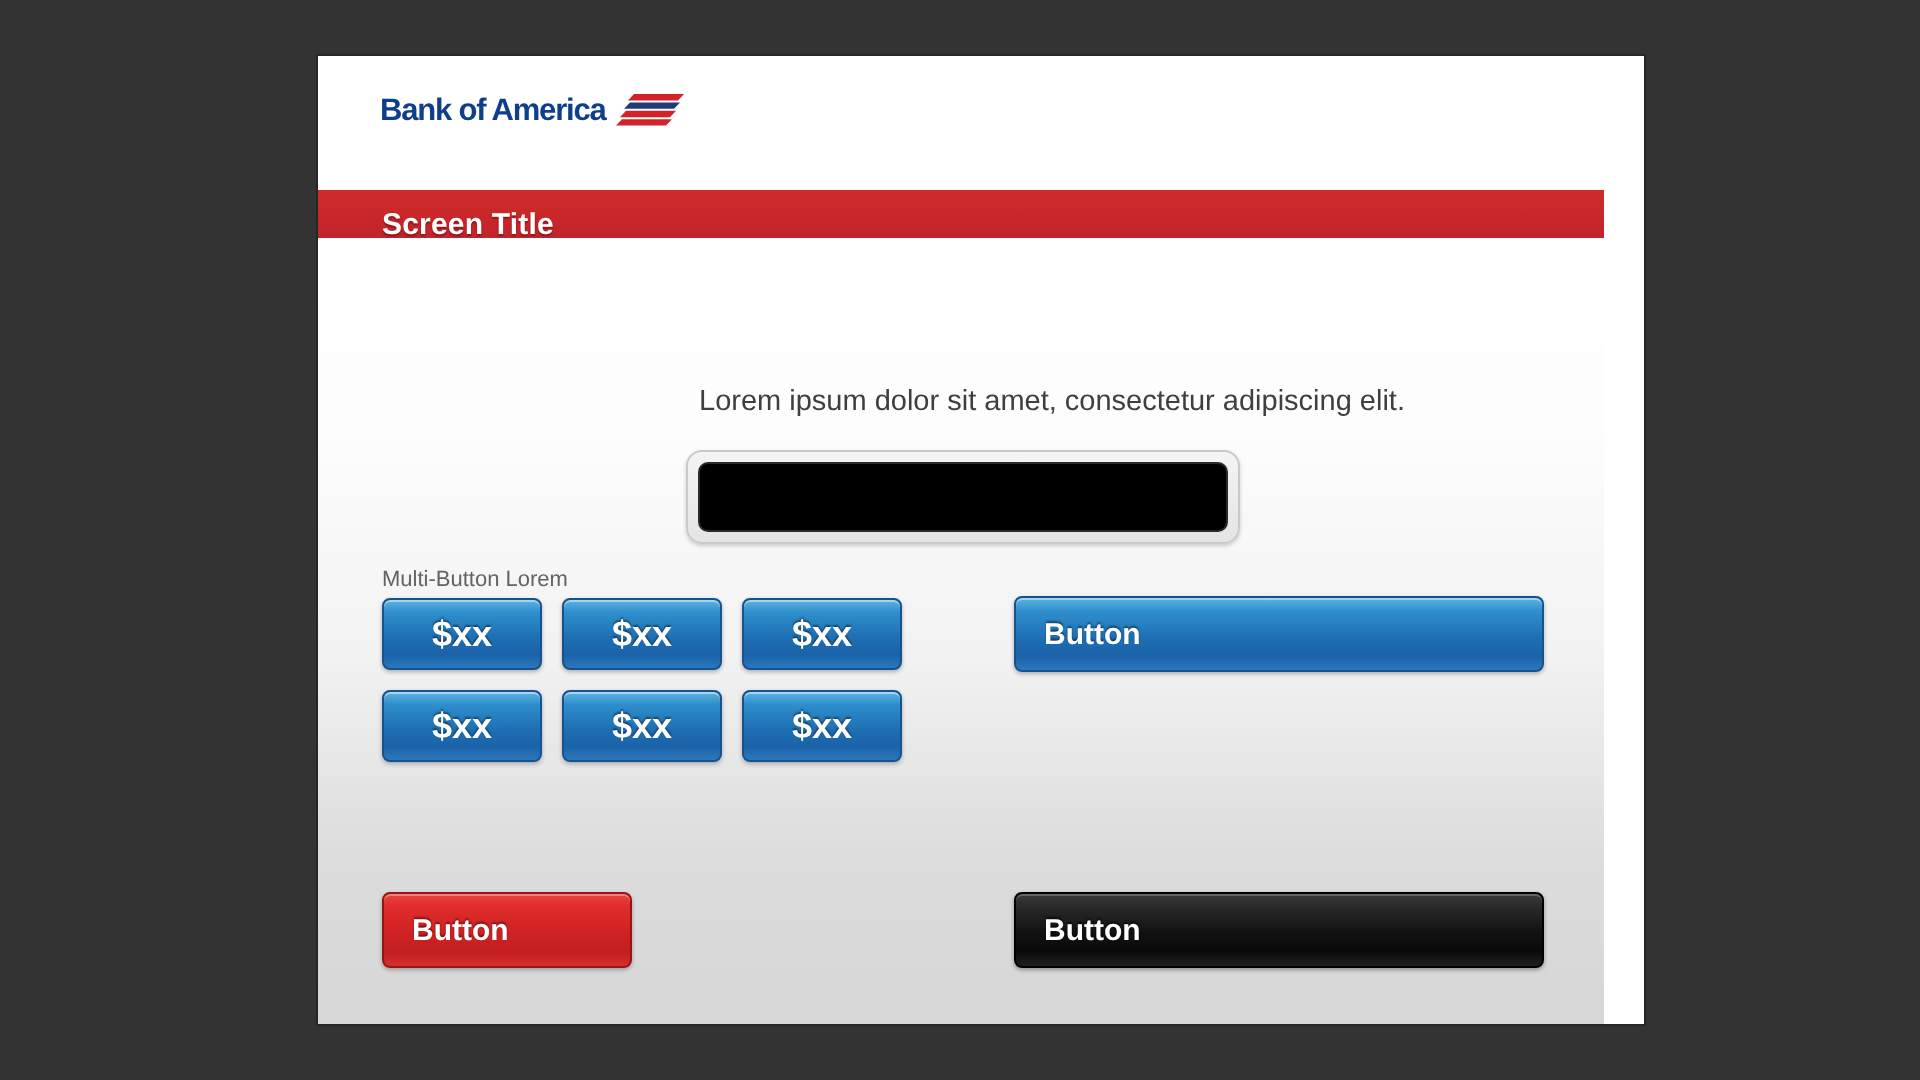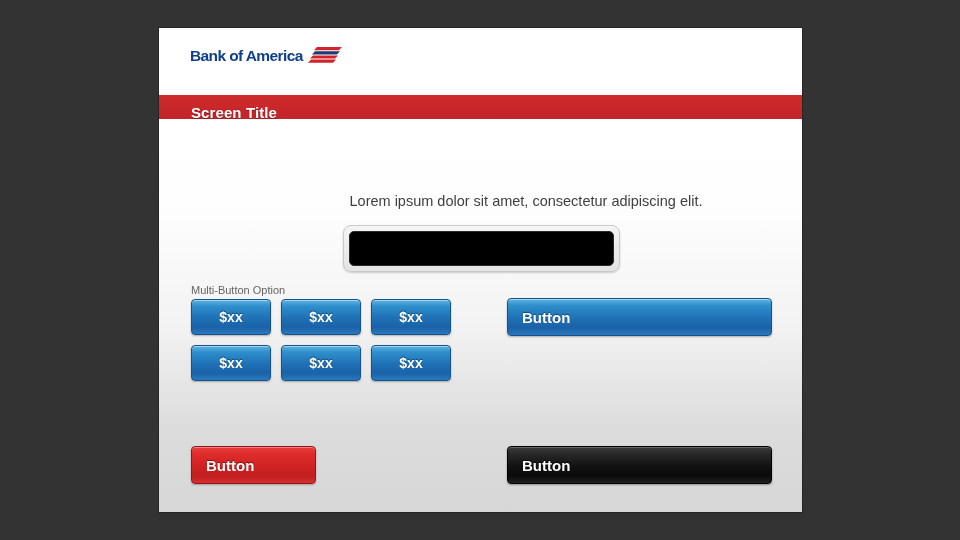--- a/index.html
+++ b/index.html
@@ -9,20 +9,21 @@
     font-family:"Liberation Sans","DejaVu Sans",sans-serif;
   }
   .canvas{position:relative;width:960px;height:540px;}
 
   
   .panel{
     position:absolute;left:159px;top:28px;width:643px;height:484px;
     background:#ffffff;
     box-shadow:0 0 0 1px rgba(0,0,0,0.25);
     overflow:hidden;
+    padding-left:20px;
   }
 
   
   .logo-bar{
     position:absolute;left:0;top:0;width:643px;height:67px;
     background:#ffffff;
   }
   .logo{
     position:absolute;left:31px;top:18px;
     display:flex;align-items:center;gap:5px;
@@ -90,21 +91,21 @@
   .btn{
     border:none;cursor:pointer;
     font-family:"Liberation Sans","DejaVu Sans",sans-serif;
     font-weight:bold;color:#ffffff;
     border-radius:4px;
     box-sizing:border-box;
     position:relative;
     padding:0;
   }
   .btn-blue{
-    font-size:14px;
+    font-size:18px;
     background:linear-gradient(to bottom,#5fb4e0 0%,#2f8fcc 18%,#1e6fb4 55%,#1b62a8 80%,#2a79bc 100%);
     border:1px solid #15528e;
     box-shadow:inset 0 1px 0 rgba(255,255,255,0.45),0 1px 2px rgba(0,0,0,0.28);
     text-shadow:0 -1px 1px rgba(0,0,0,0.45);
   }
   .btn-blue-wide{
     position:absolute;left:348px;top:167px;width:265px;height:38px;
     font-size:15px;text-align:left;padding-left:14px;
   }
   .btn-red{
@@ -150,21 +151,21 @@
     </div>
 
     <div class="body">
 
       <div class="lorem">Lorem ipsum dolor sit amet, consectetur adipiscing elit.</div>
 
       <div class="input-frame">
         <input class="input-field" type="text" placeholder="" style="">
       </div>
 
-      <div class="mbo-label">Multi-Button Option</div>
+      <div class="mbo-label">Multi-Button Lorem</div>
 
       <div class="mbo-grid">
         <button class="btn btn-blue">$xx</button>
         <button class="btn btn-blue">$xx</button>
         <button class="btn btn-blue">$xx</button>
         <button class="btn btn-blue">$xx</button>
         <button class="btn btn-blue">$xx</button>
         <button class="btn btn-blue">$xx</button>
       </div>
 

